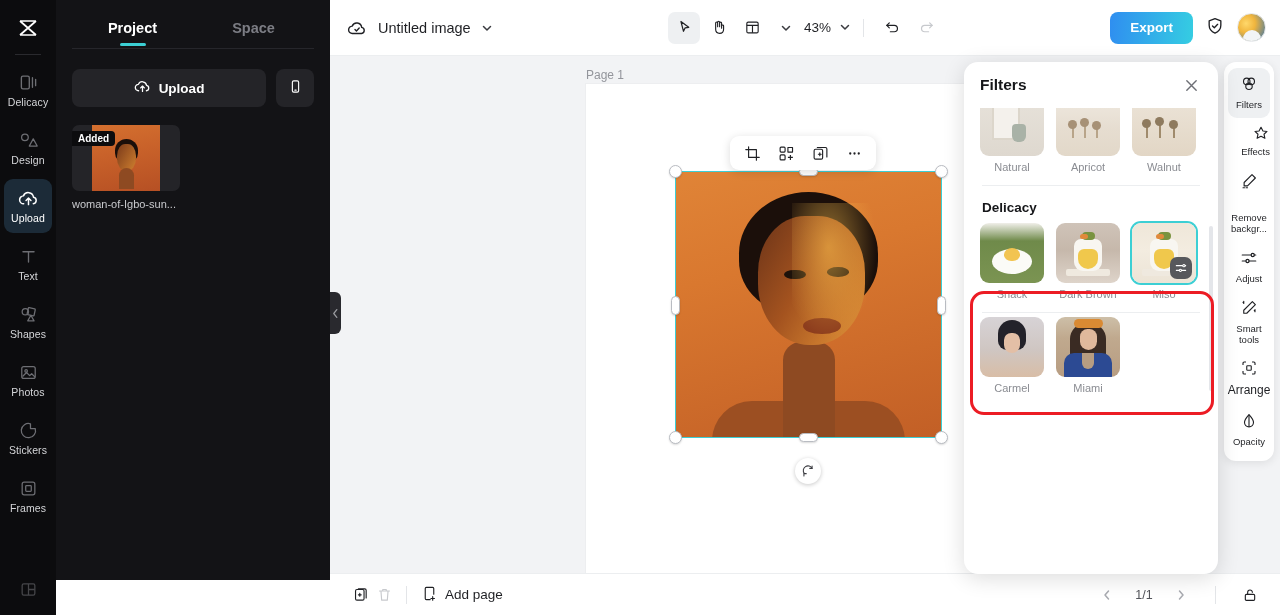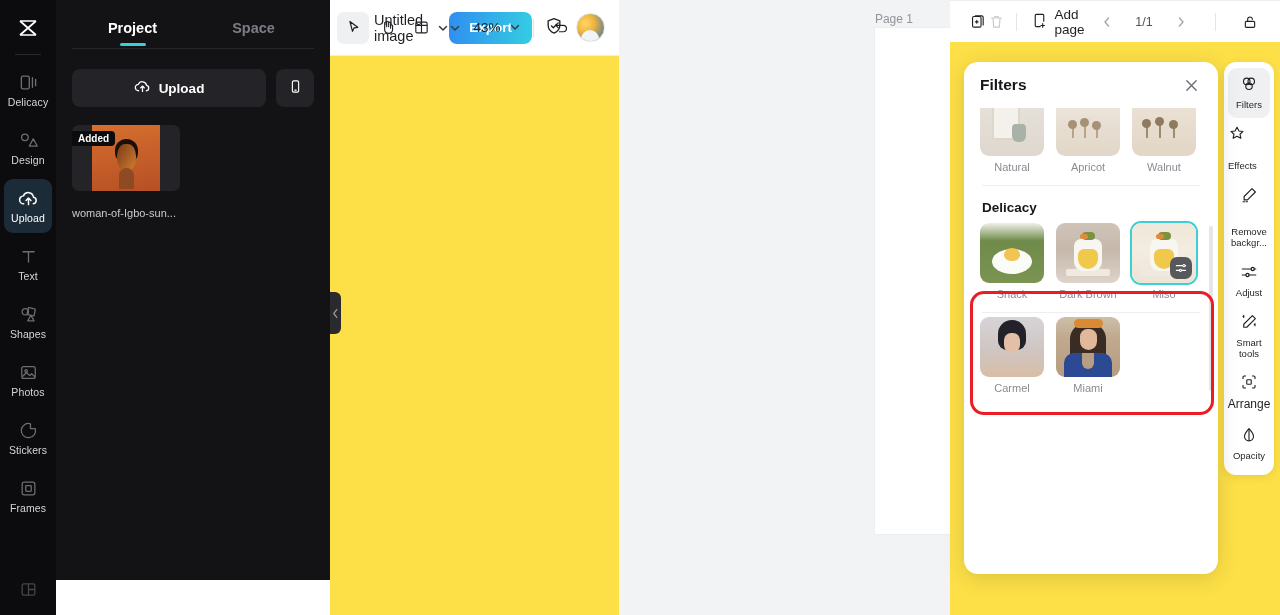--- a/index.html
+++ b/index.html
@@ -72,31 +72,31 @@
     width: 68px; height: 66px;
     background: linear-gradient(170deg,#d4702f 0%, #c9622a 40%, #b65024 100%);
     position: relative; overflow:hidden;
   }
   .asset-face { position:absolute; left:50%; top:10px; transform:translateX(-50%); width:44px; height:54px; }
   .badge-added {
     position:absolute; left:0; top:6px; background:#0c0c0e;
     color:#fff; font-size:10px; font-weight:700; padding: 2px 6px; border-radius: 0 4px 4px 0;
     z-index: 3;
   }
-  .asset-name { font-size: 11px; color:#c9cace; margin-top:16px; white-space:nowrap; overflow:hidden; }
+  .asset-name { font-size: 11px; color:#c9cace; margin-top:7px; white-space:nowrap; overflow:hidden; }
 
   
   .collapse-tab {
     position:absolute; right: -11px; top: 292px; width: 11px; height: 42px;
     background:#29292e; border-radius: 0 6px 6px 0;
     display:flex; align-items:center; justify-content:center; cursor:pointer; z-index: 30;
   }
 
   
-  .main { flex:1; height:615px; display:flex; flex-direction:row; position:relative; background:#fde047; }
+  .main { flex:1; height:615px; display:flex; flex-direction:column; position:relative; background:#fde047; }
 
   
   .topbar {
     height: 56px; flex: 0 0 56px; background:#fff; border-bottom:1px solid #eceef0;
     display:flex; align-items:center; padding: 0 14px; position:relative;
   }
   .tb-cloud { width:26px; height:26px; display:flex; align-items:center; justify-content:center; }
   .tb-title { font-size: 14.5px; color:#1f2024; margin-left: 8px; cursor:pointer; }
   .tb-caret { margin-left: 10px; cursor:pointer; display:flex; }
   .tb-center { position:absolute; left:50%; transform:translateX(-50%); display:flex; align-items:center; gap: 2px; }
@@ -702,21 +702,21 @@
         <span>
           <svg width="18" height="18" viewBox="0 0 24 24" fill="none" stroke="#1f2024" stroke-width="1.5">
             <circle cx="9" cy="8.5" r="4.3"></circle>
               <circle cx="15" cy="8.5" r="4.3"></circle>
               <circle cx="12" cy="15" r="4.3"></circle>
           </svg>
         </span>
         <span style="font-size:9.5px;color:#1f2024;text-align:center;line-height:1.15;">Filters</span>
       </div>
 
-      <div style="display:flex;flex-direction:column;align-items:flex-start;justify-content:center;gap:14px;padding:7px 0;margin:0 4px;cursor:pointer;">
+      <div style="display:flex;flex-direction:column;align-items:flex-end;justify-content:center;gap:0;padding:7px 0;margin:0 4px;cursor:pointer;">
         <span>
           <svg width="18" height="18" viewBox="0 0 24 24" fill="none" stroke="#1f2024" stroke-width="1.5" stroke-linejoin="round">
             <path d="M12 3l2.6 5 5.4.6-4 3.7 1.2 5.4L12 15l-5.2 2.7L8 12.3 4 8.6l5.4-.6z"></path>
           </svg>
         </span>
         <span style="font-size:9.5px;color:#1f2024;text-align:center;line-height:1.15;">Effects</span>
       </div>
 
       <div style="display:flex;flex-direction:column;align-items:center;justify-content:center;gap:19px;padding:7px 0;margin:0 4px;cursor:pointer;">
         <span>

